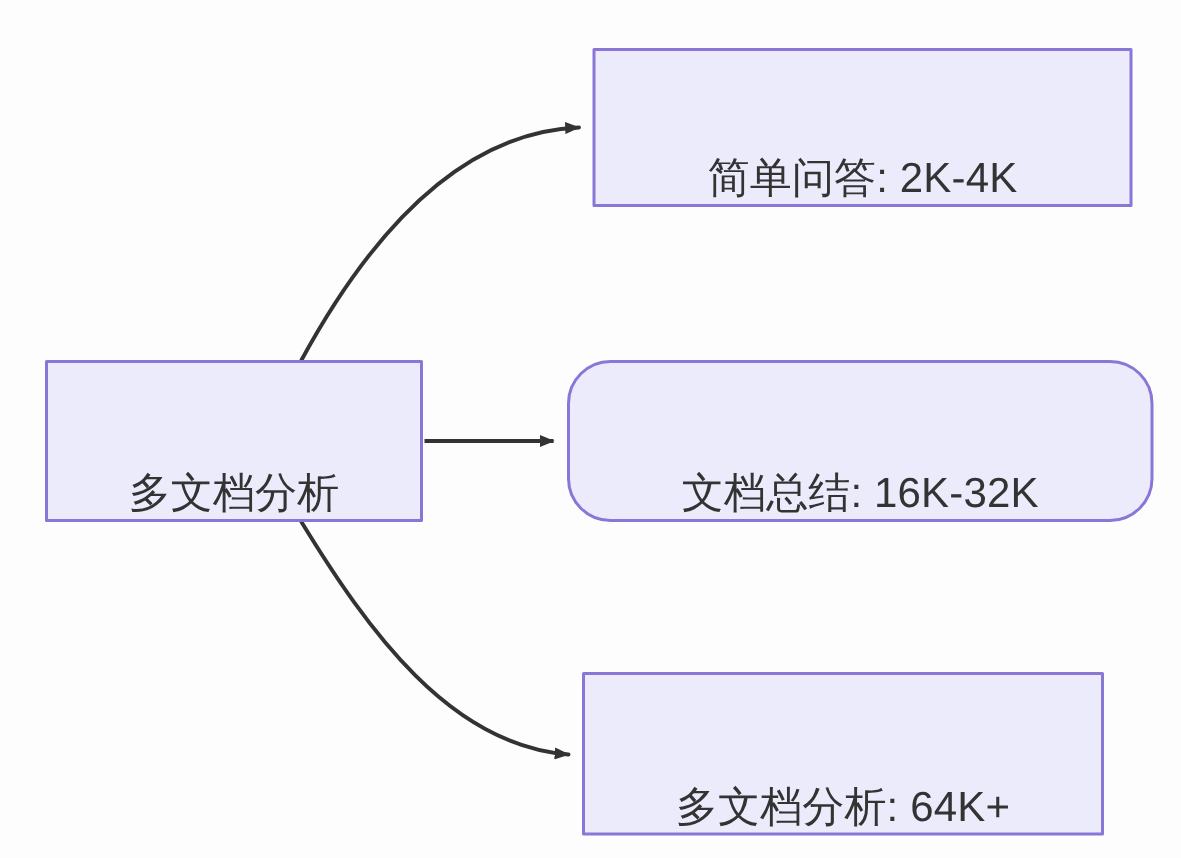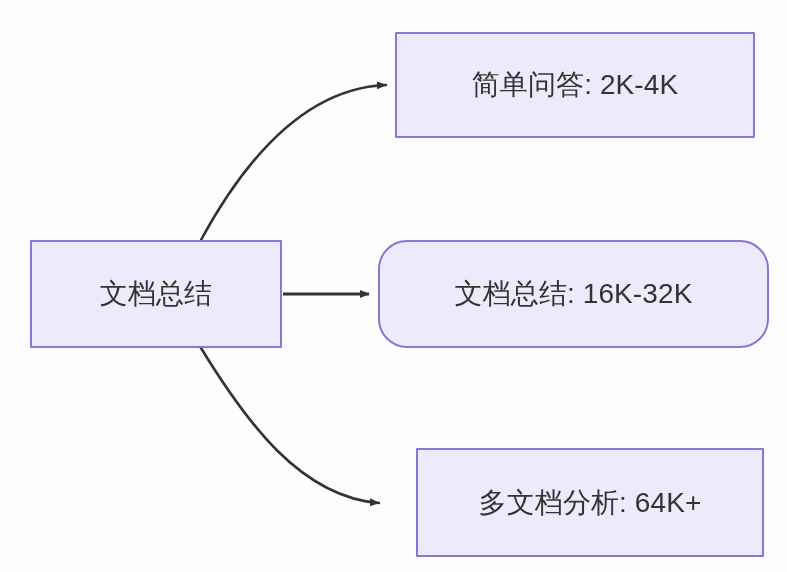--- a/index.html
+++ b/index.html
@@ -28,21 +28,21 @@
     height: 572px;
     pointer-events: none;
   }
   .node {
     position: absolute;
     box-sizing: border-box;
     background: #ecebfb;
     border: 2px solid #8a76d6;
     border-radius: 1px;
     display: flex;
-    align-items: center;
+    align-items: flex-end;
     justify-content: center;
     z-index: 2;
   }
   .node-label {
     color: #333333;
     font-size: 28px;
     line-height: 1.2;
     font-weight: 400;
     letter-spacing: 0.1px;
     white-space: nowrap;
@@ -65,21 +65,20 @@
     top: 240px;
     width: 391px;
     height: 108px;
     border-radius: 29px;
   }
   #node-multidoc {
     left: 388px;
     top: 448px;
     width: 348px;
     height: 109px;
-    margin-left: 28px;
   }
 </style>
 </head>
 <body>
 
 <div id="diagram-canvas">
 
   <svg id="edge-layer" viewBox="0 0 787 572" width="787" height="572">
     <defs>
       <marker id="arrowhead" markerWidth="10" markerHeight="8" refX="9.2" refY="4" orient="auto" markerUnits="userSpaceOnUse">
@@ -88,21 +87,21 @@
     </defs>
 
     <path d="M 201 240 C 250 150 310 88 386 85" fill="none" stroke="#333333" stroke-width="2.6" stroke-linecap="round" marker-end="url(#arrowhead)"></path>
 
     <path d="M 283 294 L 369 294" fill="none" stroke="#333333" stroke-width="2.8" stroke-linecap="butt" marker-end="url(#arrowhead)"></path>
 
     <path d="M 201 348 C 245 420 300 497 379 503" fill="none" stroke="#333333" stroke-width="2.6" stroke-linecap="round" marker-end="url(#arrowhead)"></path>
   </svg>
 
   <div class="node" id="node-source">
-    <span class="node-label">文档总结</span>
+    <span class="node-label">多文档分析</span>
   </div>
 
   <div class="node" id="node-simple-qa">
     <span class="node-label">简单问答: 2K-4K</span>
   </div>
 
   <div class="node" id="node-doc-summary">
     <span class="node-label">文档总结: 16K-32K</span>
   </div>
 

